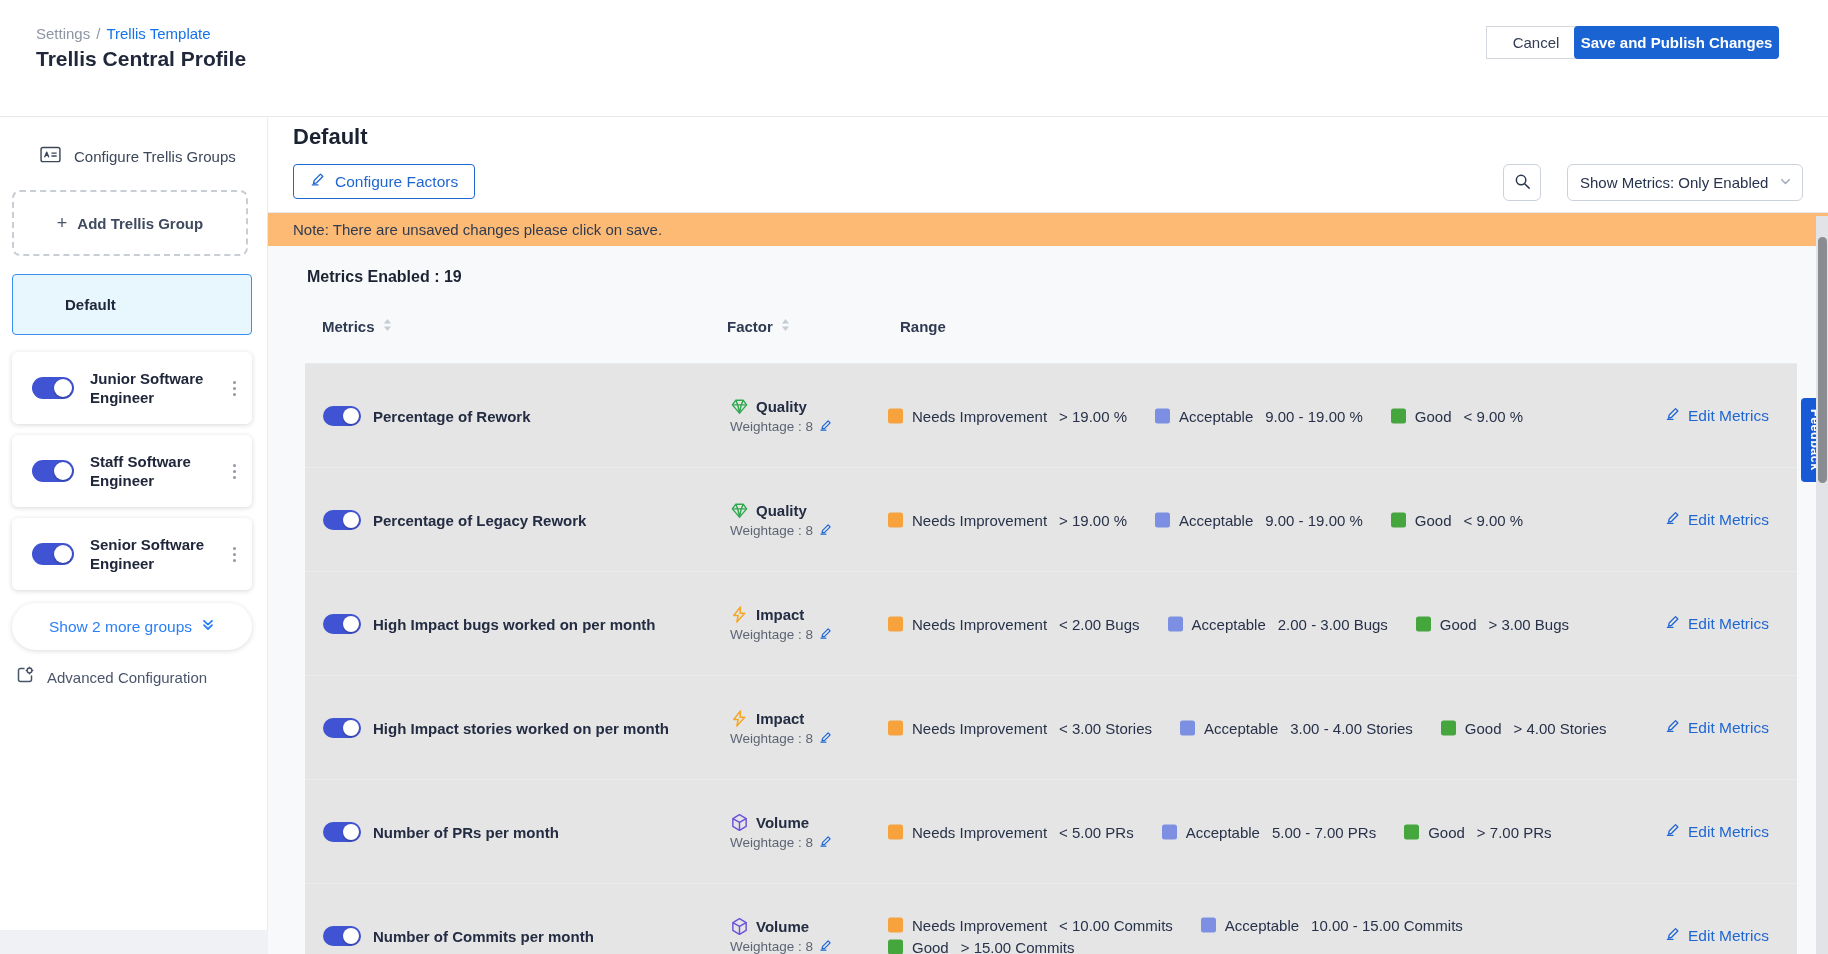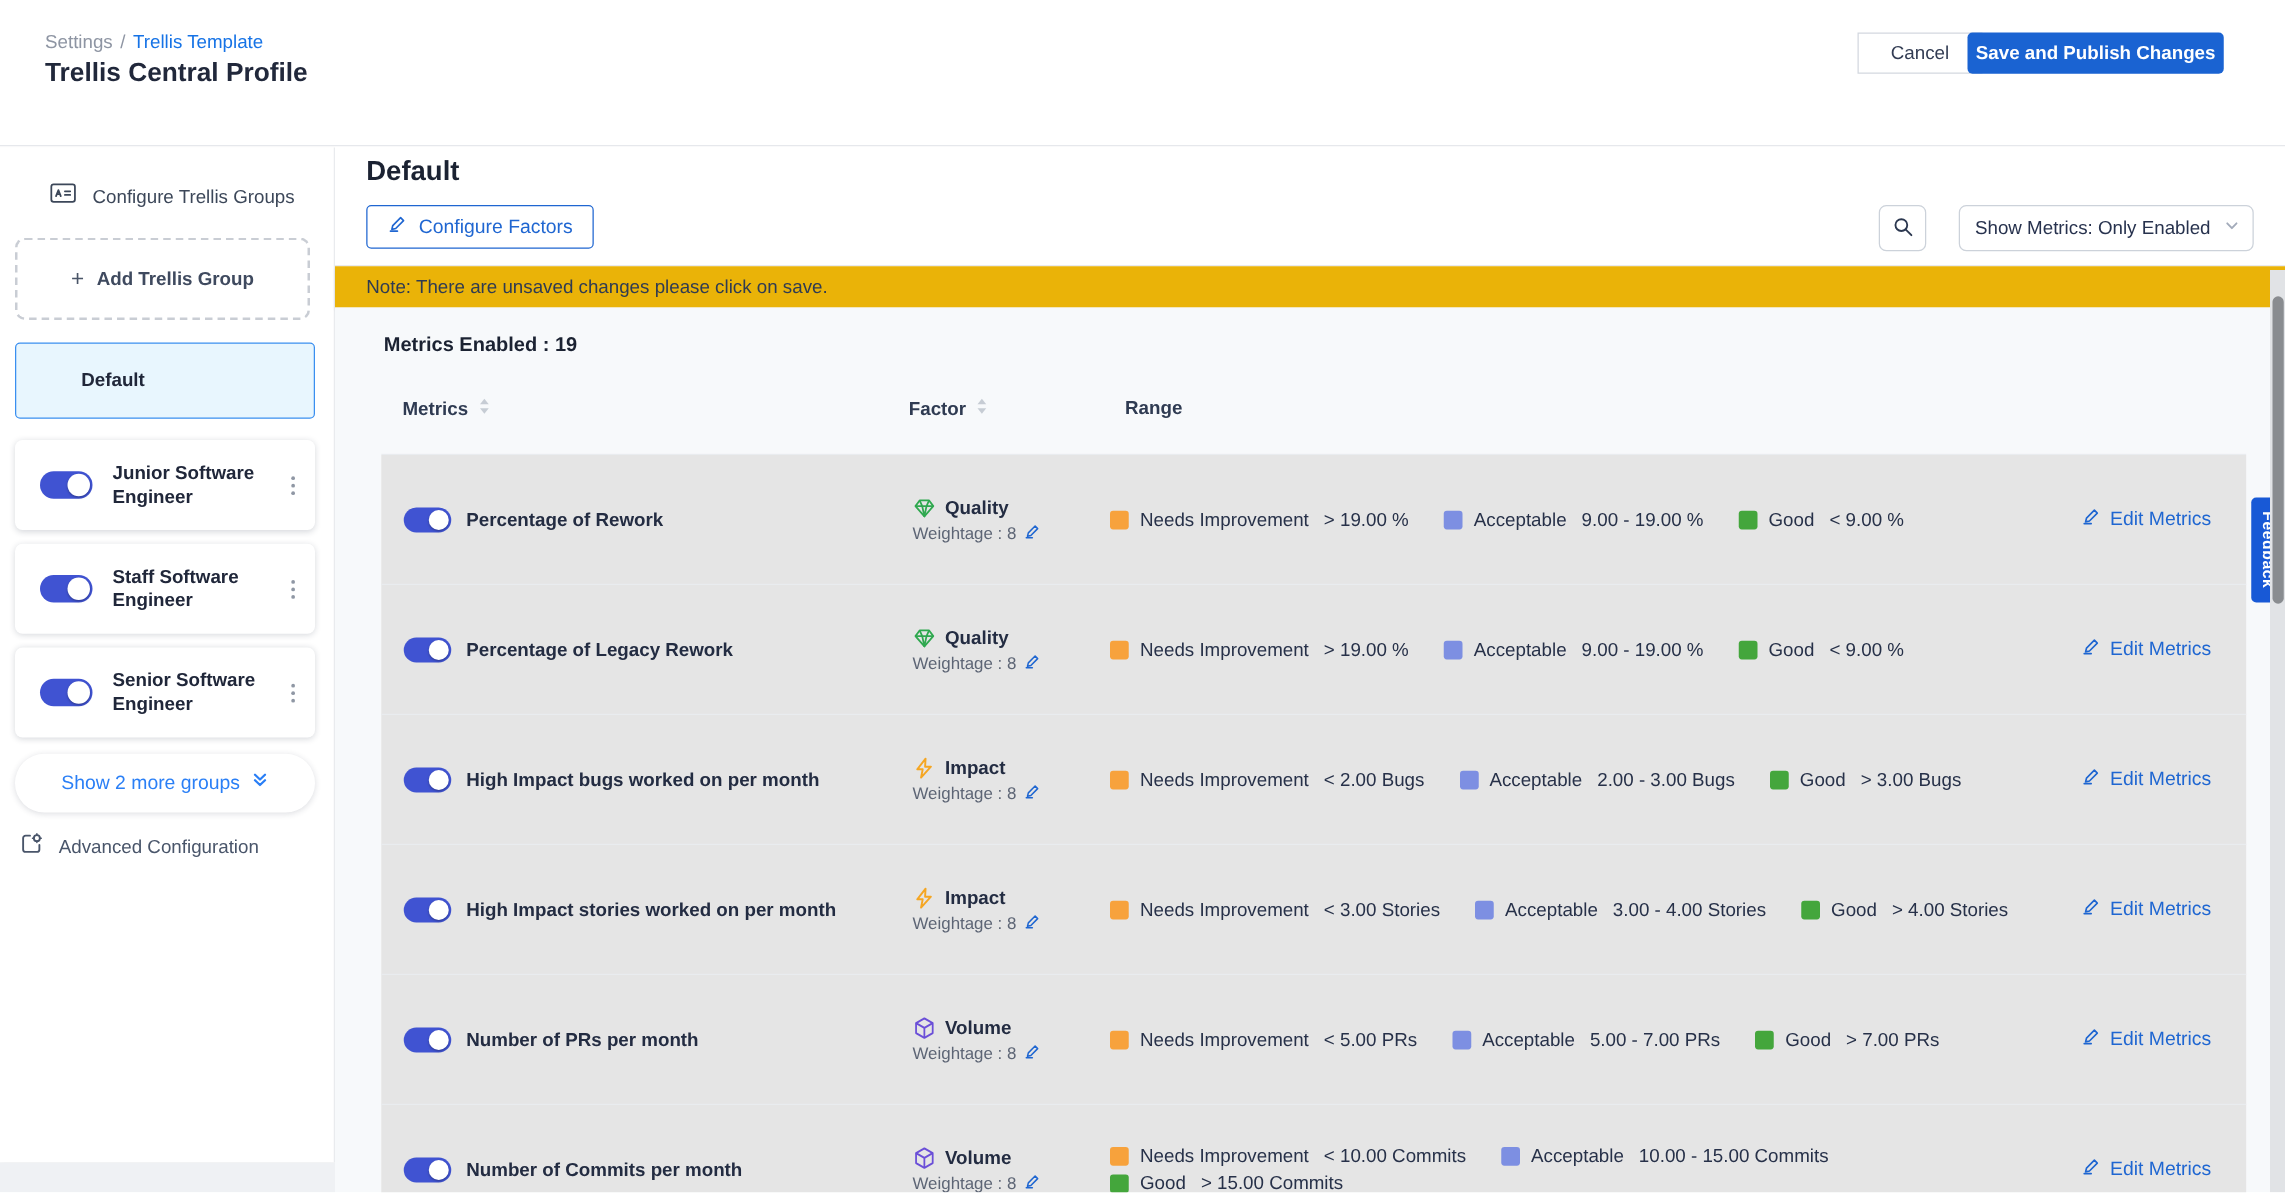--- a/index.html
+++ b/index.html
@@ -55,21 +55,21 @@
   .main-band { position:absolute; left:268px; top:118px; width:1560px; height:94px; background:#fff; }
   .group-title { position:absolute; left:25px; top:6px; font-size:22px; font-weight:700; color:#1b2232; }
   .btn-configure { position:absolute; left:25px; top:46px; height:35px; padding:0 16px; background:#fff; border:1px solid #1f66d1; border-radius:4px;
     display:flex; align-items:center; gap:10px; font-size:15.5px; font-weight:500; color:#1f66d1; cursor:pointer; }
   .btn-search { position:absolute; left:1235px; top:46px; width:38px; height:37px; background:#fff; border:1px solid #ccd2da; border-radius:6px;
     display:flex; align-items:center; justify-content:center; cursor:pointer; }
   .dropdown { position:absolute; left:1299px; top:46px; width:236px; height:37px; background:#fff; border:1px solid #ccd2da; border-radius:6px;
     display:flex; align-items:center; justify-content:space-between; padding:0 10px 0 12px; cursor:pointer; }
   .dropdown-value { font-size:15px; color:#27324e; white-space:nowrap; }
   .main-divider { position:absolute; left:268px; top:212px; width:1560px; height:1px; background:#e8eaee; }
-  .note-band { position:absolute; left:268px; top:213px; width:1560px; height:33px; background:#eab308; box-shadow:0 2px 3px rgba(0,0,0,.06);
+  .note-band { position:absolute; left:268px; top:213px; width:1560px; height:33px; background:#fdba74; box-shadow:0 2px 3px rgba(0,0,0,.06);
     display:flex; align-items:center; padding-left:25px; }
   .note-text { font-size:15px; color:#2f3b52; }
 
   
   .content { position:absolute; left:268px; top:246px; width:1560px; height:708px; background:#f7f9fb; }
   .metrics-enabled { position:absolute; left:39px; top:22px; font-size:16px; font-weight:700; color:#1b2232; }
   .col-headers { position:absolute; left:0; top:72px; width:1560px; height:30px; }
   .col-h { position:absolute; display:flex; align-items:center; gap:8px; font-size:15px; font-weight:700; color:#2f3b52; cursor:pointer; }
   .col-h.static { cursor:default; }
   .ch-metrics { left:54px; } .ch-factor { left:459px; } .ch-range { left:611px;margin-left:21px; }

